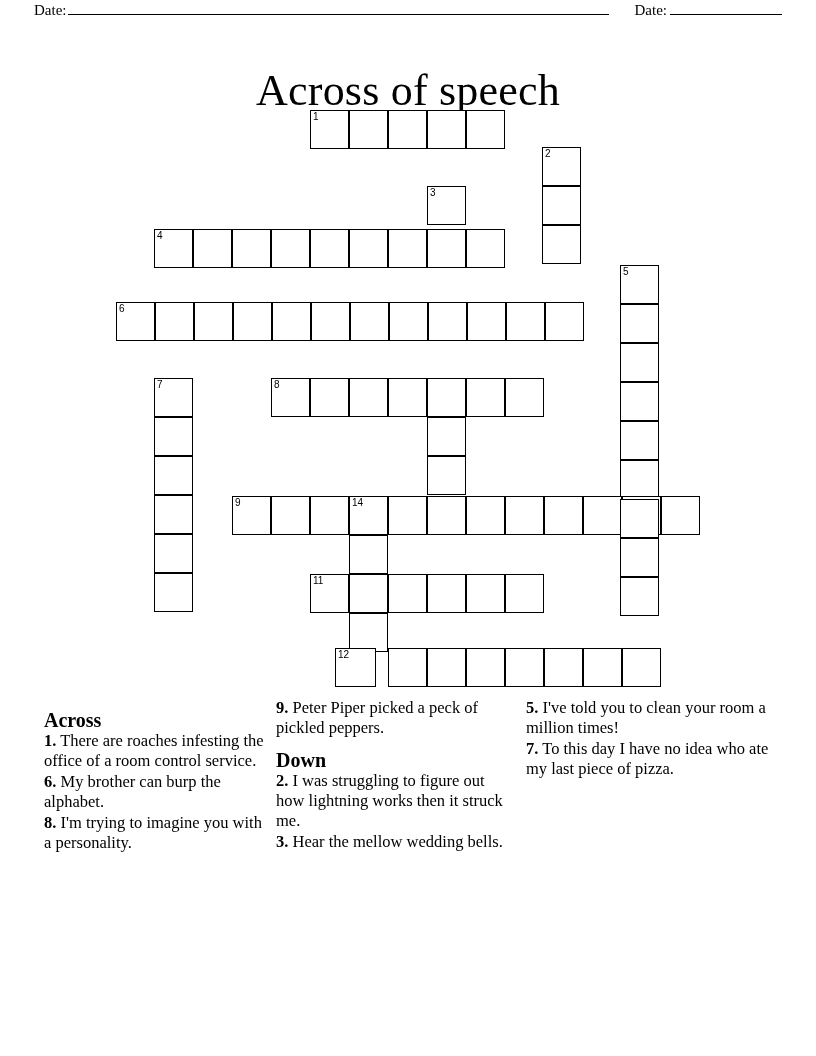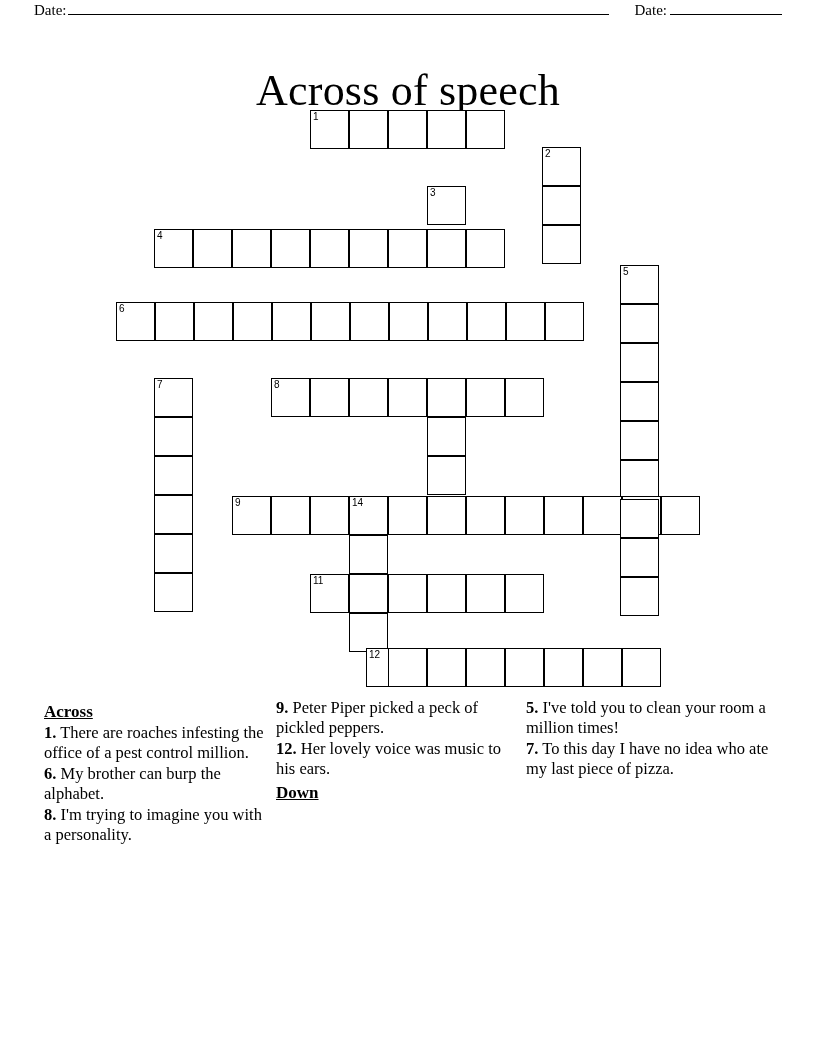--- a/index.html
+++ b/index.html
@@ -91,23 +91,22 @@
   .col {
     position: absolute;
     top: 0;
     width: 225px;
   }
   .col1 { left: 0px; width: 222px; }
   .col2 { left: 232px; width: 230px; }
   .col3 { left: 482px; width: 250px; }
   .sec-head {
     font-weight: bold;
-    text-decoration: underline;
-    margin: 4px 0 1px 0;
-    font-size: 17px;
+    margin: 12px 0 1px 0;
+    font-size: 20px;
   }
   .clue {
     margin: 0 0 1px 0;
   }
   .clue b { font-weight: bold; }
 </style>
 </head>
 <body>
 
 <div class="page">
@@ -211,47 +210,50 @@
       <div class="cell" style="left: 620px; top: 577px;"></div>
       <div class="cell" style="left: 310px; top: 574px;">
         <span class="num">11</span>
       </div>
       <div class="cell" style="left: 349px; top: 574px;"></div>
       <div class="cell" style="left: 388px; top: 574px;"></div>
       <div class="cell" style="left: 427px; top: 574px;"></div>
       <div class="cell" style="left: 466px; top: 574px;"></div>
       <div class="cell" style="left: 505px; top: 574px;"></div>
       <div class="cell" style="left: 349px; top: 613px;"></div>
-      <div class="cell" style="left: 366px; top: 648px; padding-left: 39px;">
+      <div class="cell" style="left: 335px; top: 648px; padding-left: 39px;">
         <span class="num">12</span>
       </div>
       <div class="cell" style="left: 388px; top: 648px;"></div>
       <div class="cell" style="left: 427px; top: 648px;"></div>
       <div class="cell" style="left: 466px; top: 648px;"></div>
       <div class="cell" style="left: 505px; top: 648px;"></div>
       <div class="cell" style="left: 544px; top: 648px;"></div>
       <div class="cell" style="left: 583px; top: 648px;"></div>
       <div class="cell" style="left: 622px; top: 648px;"></div>
     </div>
 
   <div class="clues">
     <div class="col col1">
       <div class="sec-head">Across</div>
       <div id="col1-clues">
-          <div class="clue"><b>1.</b><span> There are roaches infesting the office of a pest control million.</span></div>
+          <div class="clue"><b>1.</b><span> There are roaches infesting the office of a room control service.</span></div>
           <div class="clue"><b>6.</b><span> My brother can burp the alphabet.</span></div>
           <div class="clue"><b>8.</b><span> I'm trying to imagine you with a personality.</span></div>
         </div>
     </div>
     <div class="col col2">
       <div id="col2-clues-top">
           <div class="clue"><b>9.</b><span> Peter Piper picked a peck of pickled peppers.</span></div>
-          <div class="clue"><b>12.</b><span> Her lovely voice was music to his ears.</span></div>
         </div>
       <div class="sec-head">Down</div>
+      <div id="col2-clues-bottom">
+          <div class="clue"><b>2.</b><span> I was struggling to figure out how lightning works then it struck me.</span></div>
+          <div class="clue"><b>3.</b><span> Hear the mellow wedding bells.</span></div>
+        </div>
     </div>
     <div class="col col3">
       <div id="col3-clues">
           <div class="clue"><b>5.</b><span> I've told you to clean your room a million times!</span></div>
           <div class="clue"><b>7.</b><span> To this day I have no idea who ate my last piece of pizza.</span></div>
         </div>
     </div>
   </div>
 
 </div>

